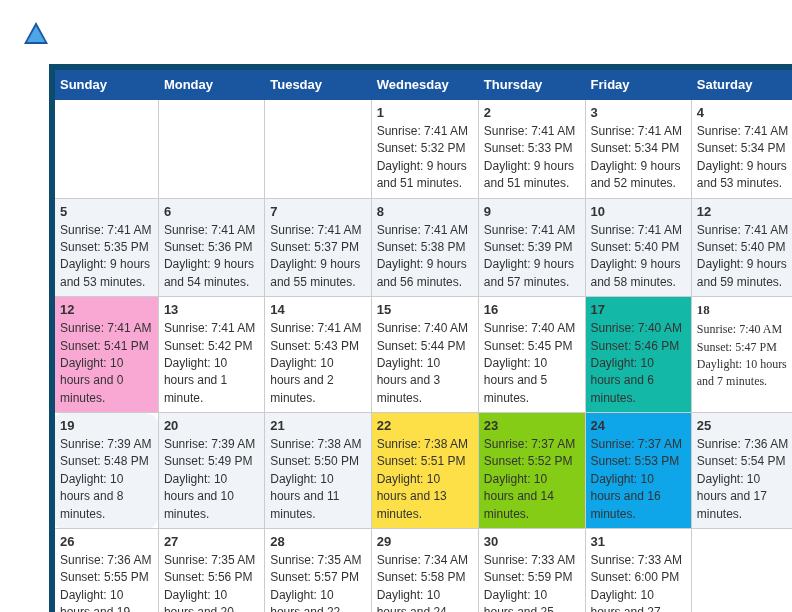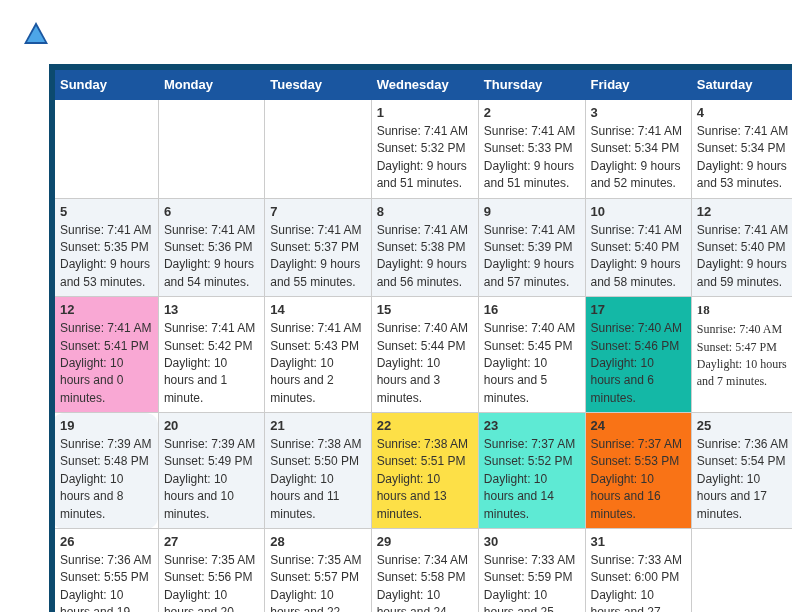--- a/index.html
+++ b/index.html
@@ -161,22 +161,22 @@
         <td style="background: rgb(255, 255, 255);"><span class="day-number">15</span><span class="cell-text">Sunrise: 7:40 AM<br>Sunset: 5:44 PM<br>Daylight: 10 hours and 3 minutes.</span></td>
         <td style="background: rgb(255, 255, 255);"><span class="day-number">16</span><span class="cell-text">Sunrise: 7:40 AM<br>Sunset: 5:45 PM<br>Daylight: 10 hours and 5 minutes.</span></td>
         <td style="background: #14b8a6;"><span class="day-number">17</span><span class="cell-text">Sunrise: 7:40 AM<br>Sunset: 5:46 PM<br>Daylight: 10 hours and 6 minutes.</span></td>
         <td style="background: rgb(255, 255, 255); font-family: Liberation Serif, serif;"><span class="day-number">18</span><span class="cell-text">Sunrise: 7:40 AM<br>Sunset: 5:47 PM<br>Daylight: 10 hours and 7 minutes.</span></td>
       </tr>
       <tr>
         <td style="background: rgb(240, 244, 248); border-radius: 12px;"><span class="day-number">19</span><span class="cell-text">Sunrise: 7:39 AM<br>Sunset: 5:48 PM<br>Daylight: 10 hours and 8 minutes.</span></td>
         <td style="background: rgb(240, 244, 248);"><span class="day-number">20</span><span class="cell-text">Sunrise: 7:39 AM<br>Sunset: 5:49 PM<br>Daylight: 10 hours and 10 minutes.</span></td>
         <td style="background: rgb(240, 244, 248);"><span class="day-number">21</span><span class="cell-text">Sunrise: 7:38 AM<br>Sunset: 5:50 PM<br>Daylight: 10 hours and 11 minutes.</span></td>
         <td style="background: #fde047;"><span class="day-number">22</span><span class="cell-text">Sunrise: 7:38 AM<br>Sunset: 5:51 PM<br>Daylight: 10 hours and 13 minutes.</span></td>
-        <td style="background: #5eead4;"><span class="day-number">23</span><span class="cell-text">Sunrise: 7:37 AM<br>Sunset: 5:52 PM<br>Daylight: 10 hours and 14 minutes.</span></td>
-        <td style="background: #f97316;"><span class="day-number">24</span><span class="cell-text">Sunrise: 7:37 AM<br>Sunset: 5:53 PM<br>Daylight: 10 hours and 16 minutes.</span></td>
+        <td style="background: #84cc16;"><span class="day-number">23</span><span class="cell-text">Sunrise: 7:37 AM<br>Sunset: 5:52 PM<br>Daylight: 10 hours and 14 minutes.</span></td>
+        <td style="background: #0ea5e9;"><span class="day-number">24</span><span class="cell-text">Sunrise: 7:37 AM<br>Sunset: 5:53 PM<br>Daylight: 10 hours and 16 minutes.</span></td>
         <td style="background: rgb(240, 244, 248);"><span class="day-number">25</span><span class="cell-text">Sunrise: 7:36 AM<br>Sunset: 5:54 PM<br>Daylight: 10 hours and 17 minutes.</span></td>
       </tr>
       <tr>
         <td style="background: rgb(255, 255, 255);"><span class="day-number">26</span><span class="cell-text">Sunrise: 7:36 AM<br>Sunset: 5:55 PM<br>Daylight: 10 hours and 19 minutes.</span></td>
         <td style="background: rgb(255, 255, 255);"><span class="day-number">27</span><span class="cell-text">Sunrise: 7:35 AM<br>Sunset: 5:56 PM<br>Daylight: 10 hours and 20 minutes.</span></td>
         <td style="background: rgb(255, 255, 255);"><span class="day-number">28</span><span class="cell-text">Sunrise: 7:35 AM<br>Sunset: 5:57 PM<br>Daylight: 10 hours and 22 minutes.</span></td>
         <td style="background: rgb(255, 255, 255);"><span class="day-number">29</span><span class="cell-text">Sunrise: 7:34 AM<br>Sunset: 5:58 PM<br>Daylight: 10 hours and 24 minutes.</span></td>
         <td style="background: rgb(255, 255, 255);"><span class="day-number">30</span><span class="cell-text">Sunrise: 7:33 AM<br>Sunset: 5:59 PM<br>Daylight: 10 hours and 25 minutes.</span></td>
         <td style="background: rgb(255, 255, 255);"><span class="day-number">31</span><span class="cell-text">Sunrise: 7:33 AM<br>Sunset: 6:00 PM<br>Daylight: 10 hours and 27 minutes.</span></td>
         <td class="empty-cell"></td>

